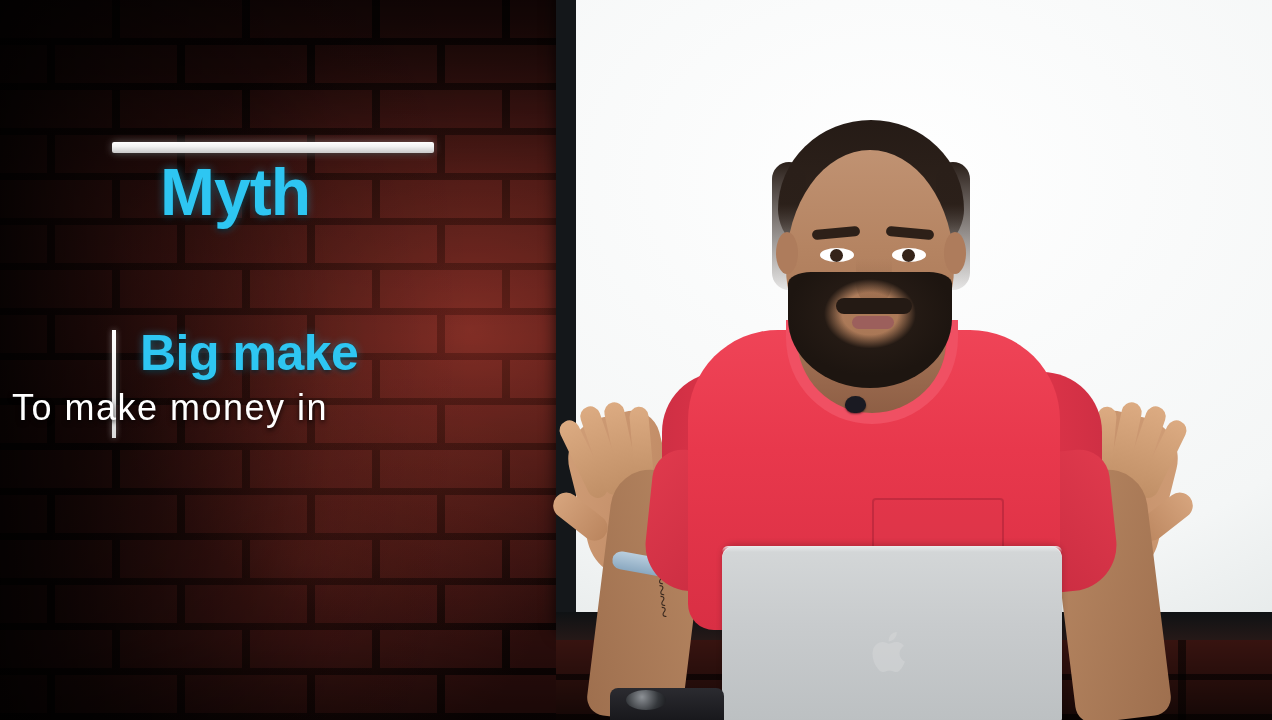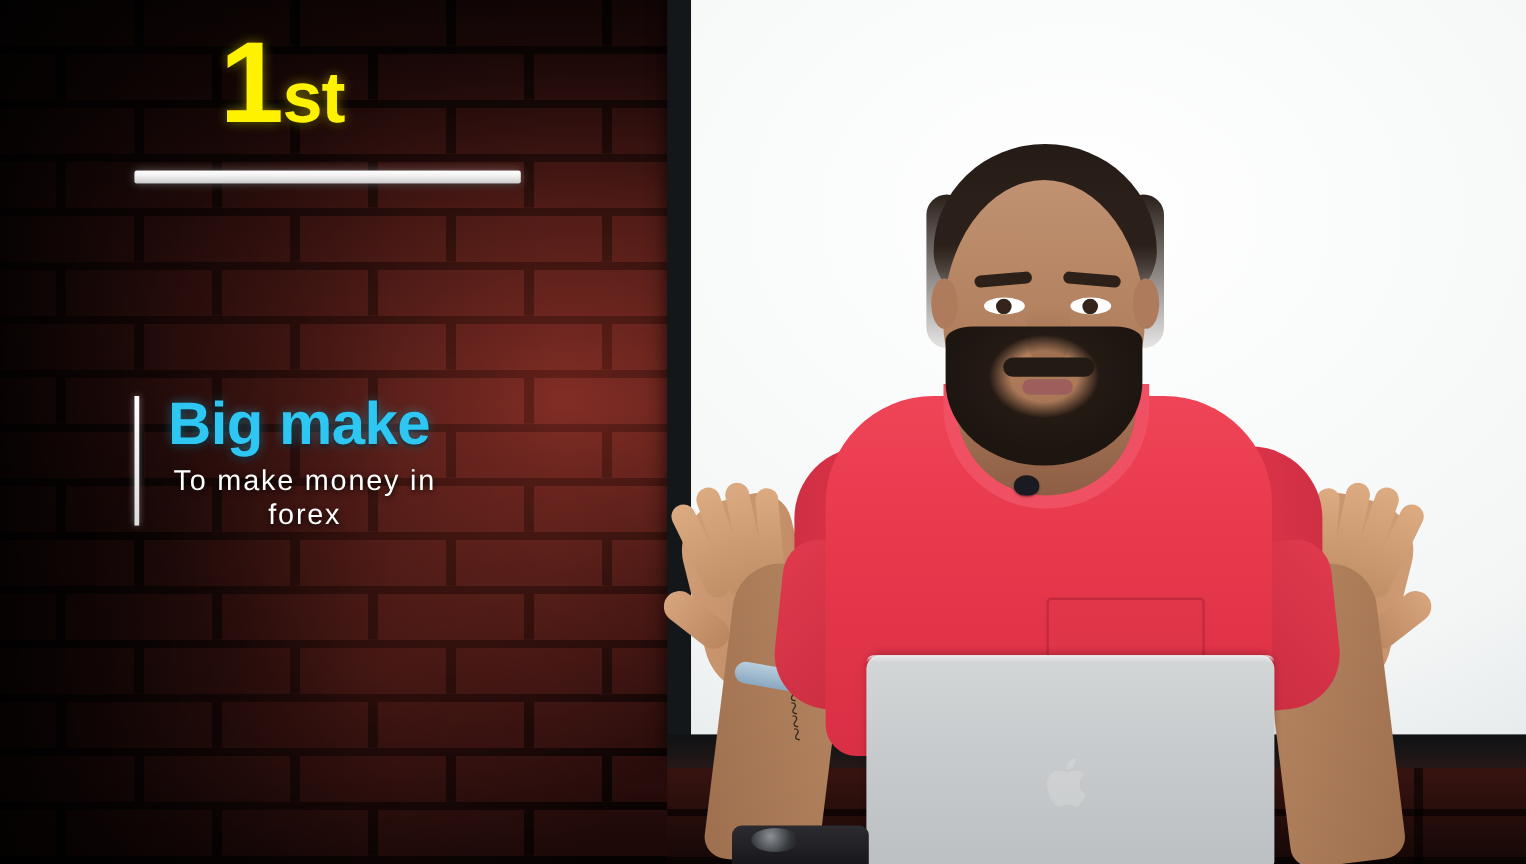--- a/index.html
+++ b/index.html
@@ -446,22 +446,21 @@
     font-weight: 700;
     color: #2EC6F2;
     letter-spacing: -0.5px;
     text-shadow: 0 0 9px rgba(46,198,242,0.45), 0 2px 4px rgba(0,0,0,0.75);
     white-space: nowrap;
   }
   .body-sub {
     position: absolute;
     left: -100px; top: 62px;
     width: 484px;
-    text-align: center;
-    font-size: 24px;
+    font-size: 36px;
     font-weight: 400;
     color: #ffffff;
     letter-spacing: 1.5px;
     line-height: 1.22;
     text-shadow: 0 2px 5px rgba(0,0,0,0.85);
   }
 </style>
 </head>
 <body>
 
@@ -554,31 +553,28 @@
       <path d="M27.6 25.4c0-5 4.1-7.4 4.3-7.5-2.3-3.4-6-3.9-7.3-3.9-3.1-.3-6.1 1.8-7.6 1.8-1.6 0-4-1.8-6.6-1.7-3.4.1-6.5 2-8.2 5-3.5 6.1-.9 15.1 2.5 20 1.7 2.4 3.7 5.1 6.3 5 2.5-.1 3.5-1.6 6.5-1.6s3.9 1.6 6.6 1.6c2.7-.1 4.4-2.5 6.1-4.9 1.9-2.8 2.7-5.5 2.7-5.6-.1-.1-5.2-2-5.3-7.9zM22.6 10.3c1.4-1.7 2.3-4 2.1-6.3-2 .1-4.5 1.3-5.9 3-1.3 1.5-2.4 3.9-2.1 6.2 2.2.2 4.5-1.1 5.9-2.9z" fill="#d9dadb"></path>
     </svg>
   </div>
 
   <div class="camera-object">
     <div class="camera-lens"></div>
   </div>
 
   <div class="overlay">
 
-    <div class="title-block">
-      <span class="title-first"><span>1</span><span class="ord">st</span></span>
-    </div>
 
     <div class="title-rule"></div>
 
+    <div class="title-myth">Myth</div>
 
     <div class="body-block">
       <div class="body-bar"></div>
       <div class="body-head">Big make</div>
       <div class="body-sub">
         <div>To make money in</div>
-        <div>forex</div>
       </div>
     </div>
 
   </div>
 
 </div>
 
 </body></html>

